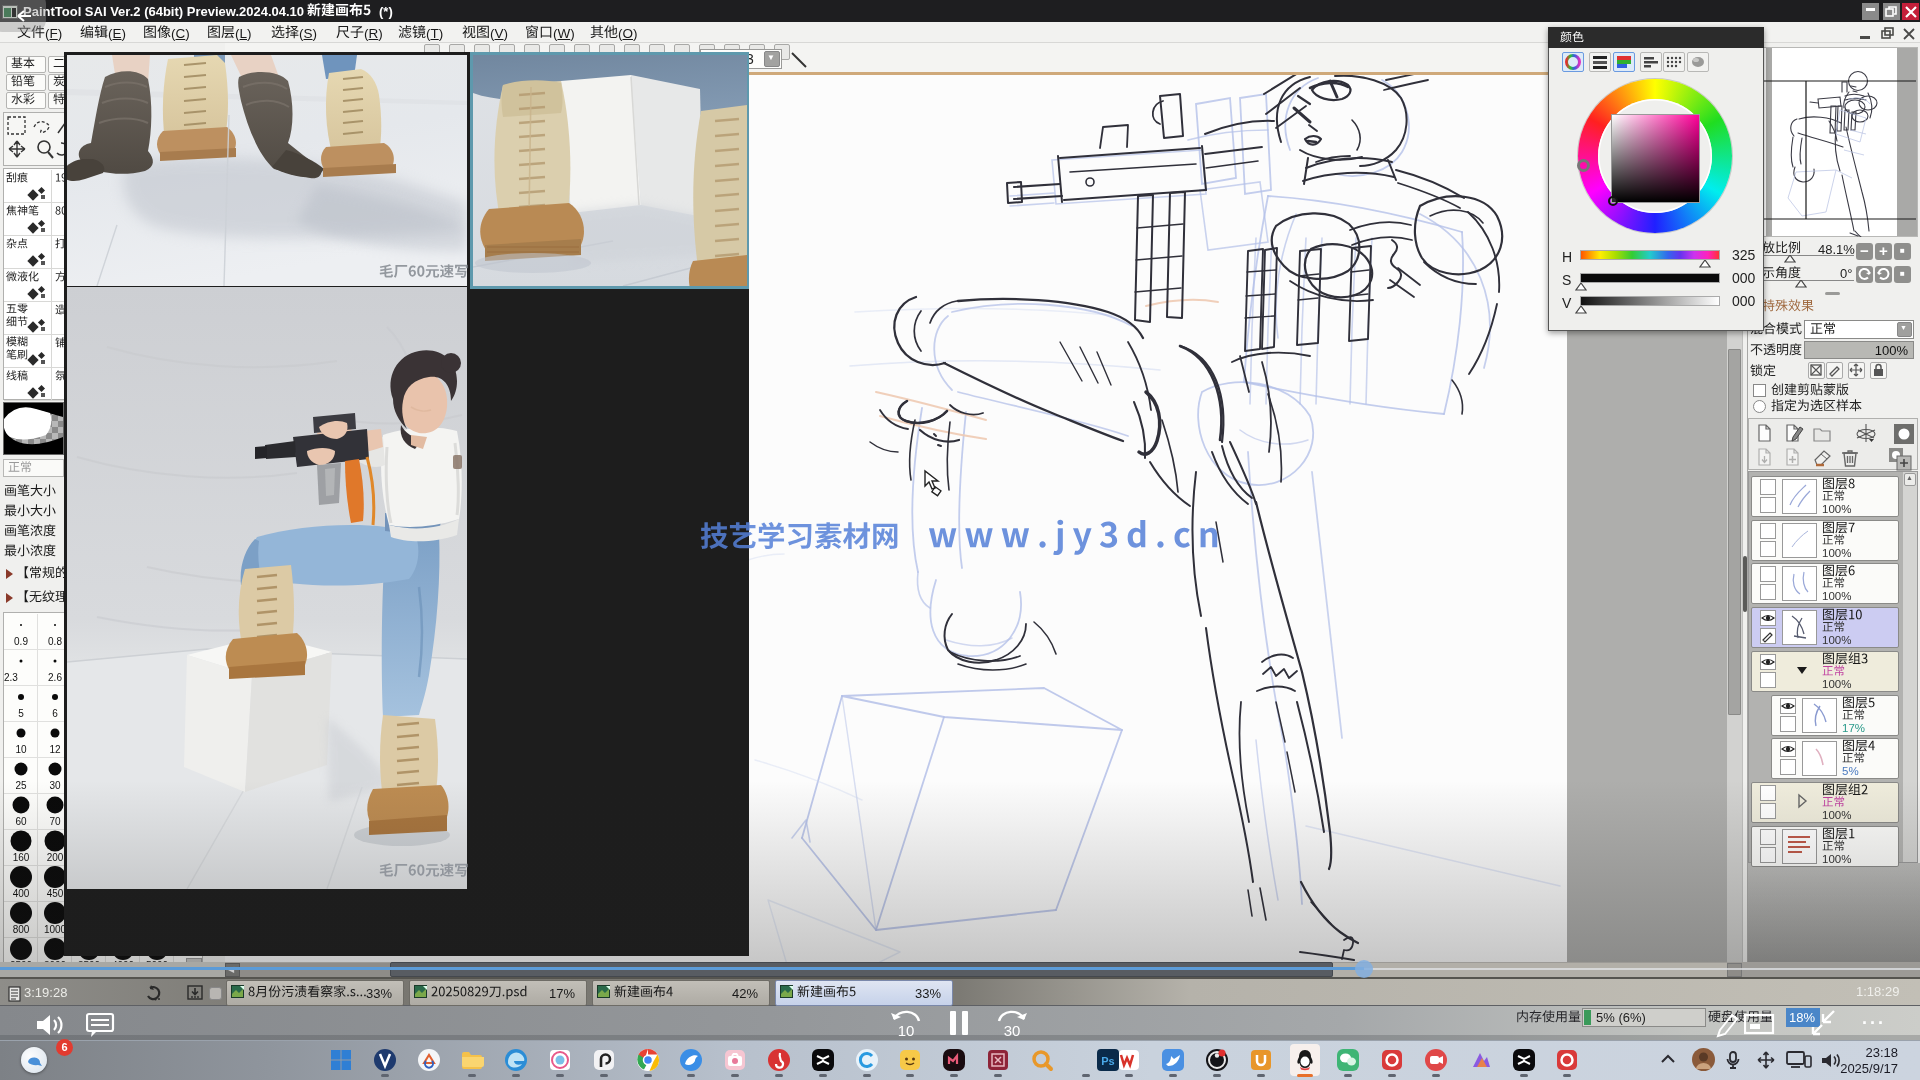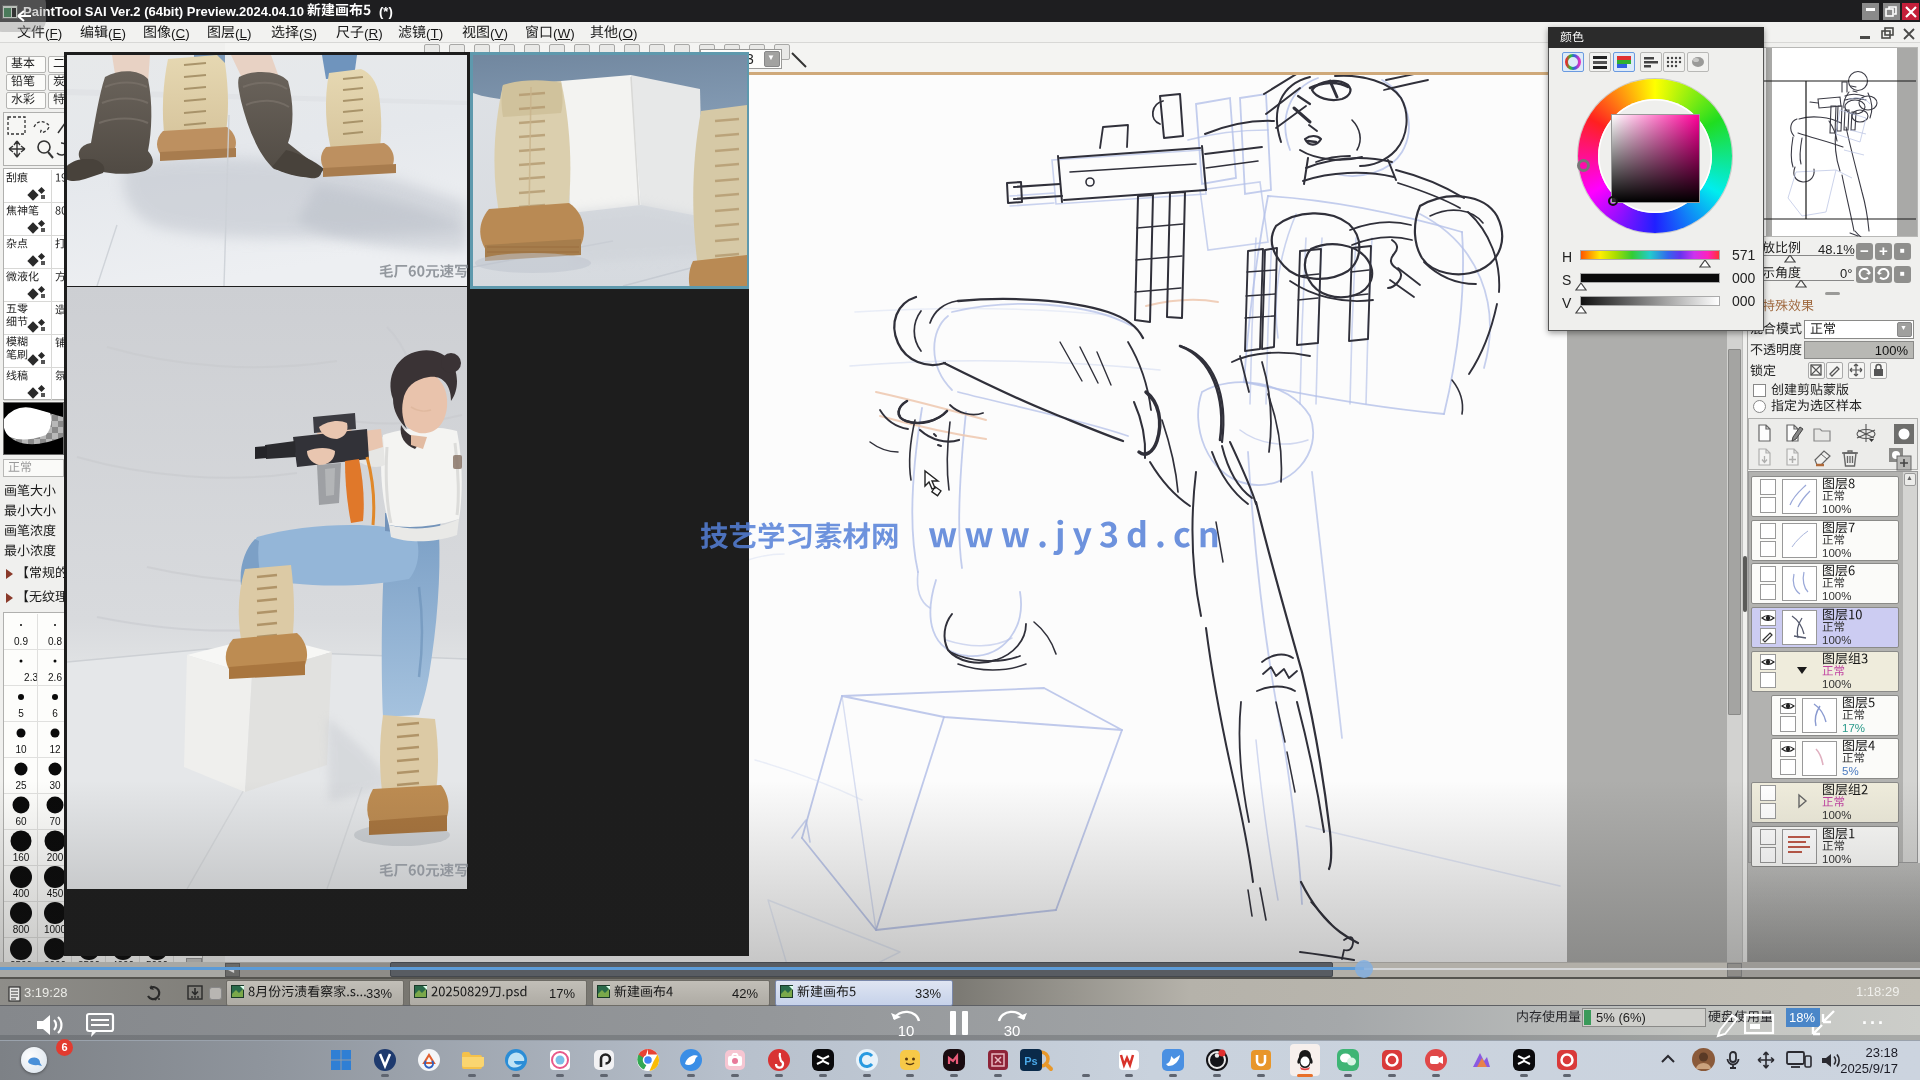--- a/index.html
+++ b/index.html
@@ -290,21 +290,21 @@
         <use href="#q72" transform="translate(1000.0,0)"></use>
         <use href="#q73" transform="translate(2000.0,0)"></use>
         <use href="#q74" transform="translate(3000.0,0)"></use>
       </g>
     </svg></span><div style="position:absolute;left:3px;top:612px;width:200px;height:362px;background:#fdfdfb;border:1px solid #b0b0ae;z-index:6"></div><svg class="a" style="left:4px;top:614px;z-index:6" width="34" height="36">
     <circle cx="17" cy="11" r="1.0" fill="#0a0a0a"></circle>
   </svg><div class="a" style="left:4px;top:636px;width:34px;text-align:center;font-size:10px;color:#111;z-index:6">0.9</div><div style="position:absolute;left:37px;top:614px;width:1px;height:36px;background:#e0e0de;z-index:6"></div><svg class="a" style="left:38px;top:614px;z-index:6" width="34" height="36">
     <circle cx="17" cy="11" r="1.0" fill="#0a0a0a"></circle>
   </svg><div class="a" style="left:38px;top:636px;width:34px;text-align:center;font-size:10px;color:#111;z-index:6">0.8</div><div style="position:absolute;left:71px;top:614px;width:1px;height:36px;background:#e0e0de;z-index:6"></div><div style="position:absolute;left:4px;top:649px;width:198px;height:1px;background:#e0e0de;z-index:6"></div><svg class="a" style="left:4px;top:650px;z-index:6" width="34" height="36">
     <circle cx="17" cy="11" r="1.5" fill="#0a0a0a"></circle>
-  </svg><div class="a" style="left:4px;top:672px;width:34px;text-align:right;font-size:10px;color:#111;z-index:6">2.3</div><div style="position:absolute;left:37px;top:650px;width:1px;height:36px;background:#e0e0de;z-index:6"></div><svg class="a" style="left:38px;top:650px;z-index:6" width="34" height="36">
+  </svg><div class="a" style="left:4px;top:672px;width:34px;text-align:left;font-size:10px;color:#111;z-index:6">2.3</div><div style="position:absolute;left:37px;top:650px;width:1px;height:36px;background:#e0e0de;z-index:6"></div><svg class="a" style="left:38px;top:650px;z-index:6" width="34" height="36">
     <circle cx="17" cy="11" r="1.5" fill="#0a0a0a"></circle>
   </svg><div class="a" style="left:38px;top:672px;width:34px;text-align:center;font-size:10px;color:#111;z-index:6">2.6</div><div style="position:absolute;left:71px;top:650px;width:1px;height:36px;background:#e0e0de;z-index:6"></div><div style="position:absolute;left:4px;top:685px;width:198px;height:1px;background:#e0e0de;z-index:6"></div><svg class="a" style="left:4px;top:686px;z-index:6" width="34" height="36">
     <circle cx="17" cy="11" r="3.0" fill="#0a0a0a"></circle>
   </svg><div class="a" style="left:4px;top:708px;width:34px;text-align:center;font-size:10px;color:#111;z-index:6">5</div><div style="position:absolute;left:37px;top:686px;width:1px;height:36px;background:#e0e0de;z-index:6"></div><svg class="a" style="left:38px;top:686px;z-index:6" width="34" height="36">
     <circle cx="17" cy="11" r="3.0" fill="#0a0a0a"></circle>
   </svg><div class="a" style="left:38px;top:708px;width:34px;text-align:center;font-size:10px;color:#111;z-index:6">6</div><div style="position:absolute;left:71px;top:686px;width:1px;height:36px;background:#e0e0de;z-index:6"></div><div style="position:absolute;left:4px;top:721px;width:198px;height:1px;background:#e0e0de;z-index:6"></div><svg class="a" style="left:4px;top:722px;z-index:6" width="34" height="36">
     <circle cx="17" cy="11" r="4.5" fill="#0a0a0a"></circle>
   </svg><div class="a" style="left:4px;top:744px;width:34px;text-align:center;font-size:10px;color:#111;z-index:6">10</div><div style="position:absolute;left:37px;top:722px;width:1px;height:36px;background:#e0e0de;z-index:6"></div><svg class="a" style="left:38px;top:722px;z-index:6" width="34" height="36">
     <circle cx="17" cy="11" r="4.5" fill="#0a0a0a"></circle>
   </svg><div class="a" style="left:38px;top:744px;width:34px;text-align:center;font-size:10px;color:#111;z-index:6">12</div><div style="position:absolute;left:71px;top:722px;width:1px;height:36px;background:#e0e0de;z-index:6"></div><div style="position:absolute;left:4px;top:757px;width:198px;height:1px;background:#e0e0de;z-index:6"></div><svg class="a" style="left:4px;top:758px;z-index:6" width="34" height="36">
@@ -1159,21 +1159,21 @@
       <circle cx="9" cy="14" r="1.2"></circle>
       <circle cx="13" cy="14" r="1.2"></circle>
     </g>
   </svg><svg class="a" style="left:1687px;top:52px;z-index:27" width="22" height="20">
     <ellipse cx="11" cy="10" rx="6" ry="5" fill="#9a9a98"></ellipse>
     <ellipse cx="9" cy="8" rx="3" ry="2" fill="#c8c8c6"></ellipse>
   </svg><div class="a" style="left:1578px;top:79px;width:154px;height:154px;border-radius:50%;z-index:26;
 background:conic-gradient(from 300deg, #ff2020,#ffff00 60deg,#20dd20 120deg,#00eeee 180deg,#2020ff 240deg,#ff00ff 300deg,#ff2020);
 box-shadow:0 0 0 1px #c8c8c6"></div><div class="a" style="left:1598px;top:99px;width:114px;height:114px;border-radius:50%;background:#efefed;z-index:26;box-shadow:0 0 0 1.5px #fff inset"></div><div class="a" style="left:1577px;top:159px;width:13px;height:13px;border-radius:50%;border:3px solid #777;z-index:27"></div><div class="a" style="left:1612px;top:115px;width:87px;height:87px;z-index:27;
 background:linear-gradient(rgba(0,0,0,0),#000),linear-gradient(90deg,#fff,#ff0099);box-shadow:0 0 0 1px #999"></div><div class="a" style="left:1608px;top:196px;width:10px;height:10px;border-radius:50%;border:2px solid #111;background:rgba(255,255,255,0.15);z-index:28"></div><div class="a" style="left:1562px;top:249px;font-size:14px;color:#222;z-index:27">H</div><div class="a" style="left:1581px;top:251px;width:138px;height:8px;z-index:27;box-shadow:0 0 0 1px #aaa;
-background:linear-gradient(90deg,#f50,#fe0 14%,#ad0 25%,#3c3 37%,#2cc 50%,#36e 63%,#63e 72%,#c3e 82%,#f2b 92%,#f33)"></div><div class="a" style="left:1732px;top:247px;font-size:14px;color:#222;z-index:27">571</div><svg class="a" style="left:1699px;top:260px;z-index:27" width="12" height="8">
+background:linear-gradient(90deg,#f50,#fe0 14%,#ad0 25%,#3c3 37%,#2cc 50%,#36e 63%,#63e 72%,#c3e 82%,#f2b 92%,#f33)"></div><div class="a" style="left:1732px;top:247px;font-size:14px;color:#222;z-index:27">325</div><svg class="a" style="left:1699px;top:260px;z-index:27" width="12" height="8">
     <path d="M6 0 L11 7 L1 7 Z" fill="#fff" stroke="#444" stroke-width="1.2"></path>
   </svg><div class="a" style="left:1562px;top:272px;font-size:14px;color:#222;z-index:27">S</div><div style="position:absolute;left:1581px;top:274px;width:138px;height:8px;background:#0a0a0a;box-shadow:0 0 0 1px #aaa;z-index:27"></div><div class="a" style="left:1732px;top:270px;font-size:14px;color:#222;z-index:27">000</div><svg class="a" style="left:1575px;top:283px;z-index:27" width="12" height="8">
     <path d="M6 0 L11 7 L1 7 Z" fill="#fff" stroke="#444" stroke-width="1.2"></path>
   </svg><div class="a" style="left:1562px;top:295px;font-size:14px;color:#222;z-index:27">V</div><div style="position:absolute;left:1581px;top:297px;width:138px;height:8px;background:linear-gradient(90deg,#111,#fff);box-shadow:0 0 0 1px #aaa;z-index:27"></div><div class="a" style="left:1732px;top:293px;font-size:14px;color:#222;z-index:27">000</div><svg class="a" style="left:1575px;top:306px;z-index:27" width="12" height="8">
     <path d="M6 0 L11 7 L1 7 Z" fill="#fff" stroke="#444" stroke-width="1.2"></path>
   </svg><div class="a" style="left:0;top:780px;width:1920px;height:197px;background:linear-gradient(rgba(30,30,30,0),rgba(30,30,30,0.26));z-index:30;pointer-events:none"></div><div style="position:absolute;left:0px;top:962px;width:1920px;height:16px;background:#9c9a96;z-index:31"></div><div style="position:absolute;left:0px;top:962px;width:225px;height:16px;background:#a8a8a4;z-index:31"></div><div style="position:absolute;left:225px;top:963px;width:15px;height:14px;background:#6a6a68;border:1px solid #555;z-index:32"></div><div class="a" style="left:228px;top:965px;font-size:8px;color:#ccc;z-index:33">◀</div><div style="position:absolute;left:240px;top:963px;width:1487px;height:14px;background:#8e8c88;z-index:31"></div><div style="position:absolute;left:390px;top:962px;width:943px;height:15px;background:#585c62;border:1px solid #44484e;border-radius:2px;z-index:32"></div><div style="position:absolute;left:1333px;top:963px;width:394px;height:14px;background:#b2afa8;z-index:31"></div><div style="position:absolute;left:1727px;top:963px;width:15px;height:14px;background:#8e8c88;border:1px solid #777;z-index:32"></div><div class="a" style="left:0;top:967px;width:1364px;height:3px;background:#5b9bd8;z-index:34"></div><div class="a" style="left:1364px;top:967.5px;width:556px;height:2px;background:rgba(225,228,232,0.75);z-index:34"></div><div class="a" style="left:1355px;top:960px;width:18px;height:18px;border-radius:50%;background:rgba(130,175,225,0.85);z-index:35"></div><div style="position:absolute;left:0px;top:977px;width:1920px;height:29px;background:linear-gradient(90deg,#8e8d89,#787670 18%,#7c7a74 50%,#b5b2aa 62%,#c2bfb6 100%);z-index:31"></div><div style="position:absolute;left:0px;top:977px;width:1920px;height:2px;background:#55544f;z-index:31"></div><svg class="a" style="left:8px;top:986px;z-index:33" width="14" height="16">
     <rect x="1" y="1" width="11" height="14" fill="#e8e8e6" stroke="#333" stroke-width="1.2"></rect>
     <path d="M3 4 h7 M3 7 h7 M3 10 h7 M3 13 h5" stroke="#333" stroke-width="1"></path>
   </svg><div class="a" style="left:24px;top:985px;font-size:13px;color:#ecece8;z-index:33">3:19:28</div><svg class="a" style="left:145px;top:984px;z-index:33" width="18" height="18">
     <path d="M5 4 a6 6 0 1 1 -2 8" fill="none" stroke="#2a2a2a" stroke-width="2.2"></path>
@@ -1416,21 +1416,21 @@
     <svg style="width:24px;height:24px;display:block" viewBox="0 0 24 24">
       <rect x="2" y="2" width="20" height="20" rx="4" fill="#8e2438"></rect>
       <rect x="6" y="6" width="12" height="12" fill="none" stroke="#e8b8c0" stroke-width="1.5"></rect>
       <path d="M9 9 l6 6 M15 9 l-6 6" stroke="#e8b8c0" stroke-width="1.5"></path>
     </svg>
   </div><div class="a" style="left:994.0px;top:1074px;width:8px;height:2.5px;background:#5f6570;border-radius:2px;z-index:51"></div><div class="a" style="left:1029.8px;top:1048px;width:24px;height:24px;z-index:51">
     <svg style="width:24px;height:24px;display:block" viewBox="0 0 24 24">
       <circle cx="11" cy="11" r="7" fill="none" stroke="#e8982a" stroke-width="3.5"></circle>
       <path d="M16 16 l5 5" stroke="#e8982a" stroke-width="4" stroke-linecap="round"></path>
     </svg>
-  </div><div class="a" style="left:1019px;top:1048px;width:24px;height:24px;z-index:51">
+  </div><div class="a" style="left:1096px;top:1048px;width:24px;height:24px;z-index:51">
     <svg style="width:24px;height:24px;display:block" viewBox="0 0 24 24">
       <rect x="1" y="1" width="22" height="22" rx="4" fill="#0a2a4a"></rect>
       <text x="12" y="17" text-anchor="middle" font-size="11" font-weight="bold" fill="#4aa8e8" font-family="Liberation Sans">Ps</text>
     </svg>
   </div><div class="a" style="left:1081.6px;top:1074px;width:8px;height:2.5px;background:#5f6570;border-radius:2px;z-index:51"></div><div class="a" style="left:1117.4px;top:1048px;width:24px;height:24px;z-index:51">
     <svg style="width:24px;height:24px;display:block" viewBox="0 0 24 24">
       <rect x="2" y="2" width="20" height="20" rx="4" fill="#fff"></rect>
       <path d="M4 7 l3 10 l3-7 l3 7 l3-10" stroke="#d8322a" stroke-width="2.5" fill="none"></path>
     </svg>
   </div><div class="a" style="left:1125.4px;top:1074px;width:8px;height:2.5px;background:#5f6570;border-radius:2px;z-index:51"></div><div class="a" style="left:1161.1999999999998px;top:1048px;width:24px;height:24px;z-index:51">

